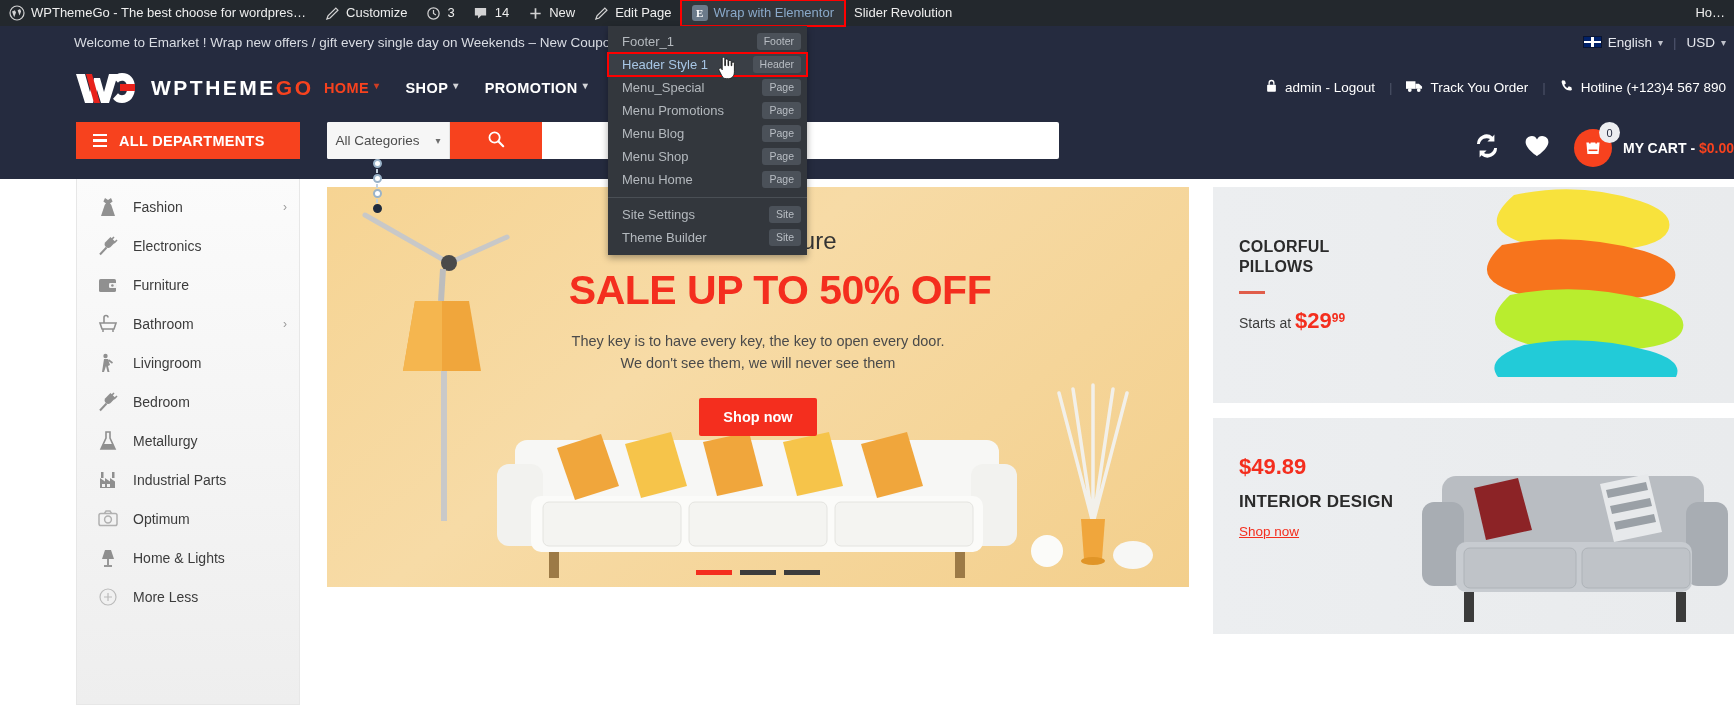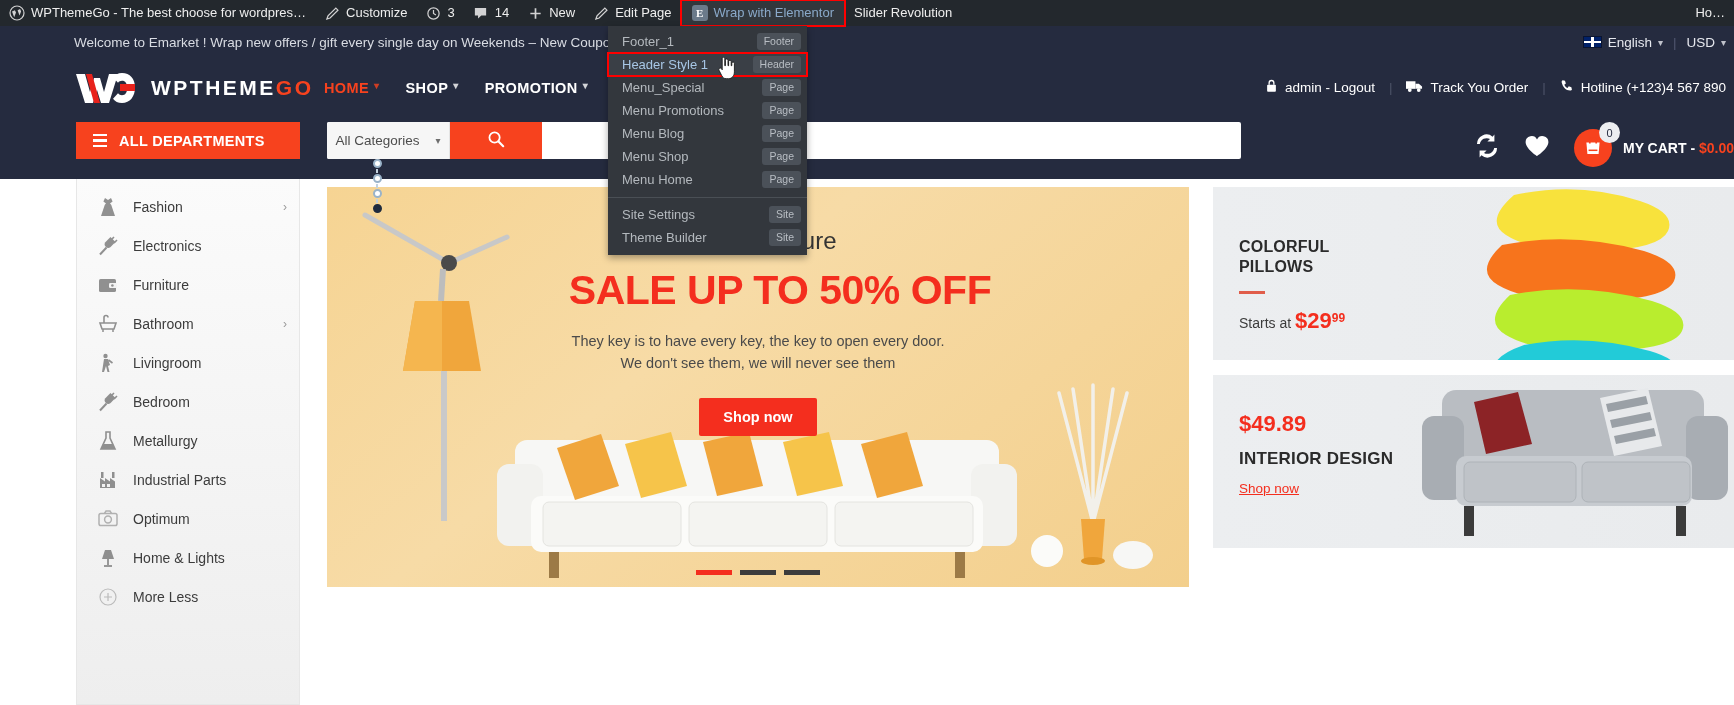--- a/index.html
+++ b/index.html
@@ -223,21 +223,21 @@
     font-weight: bold;
     letter-spacing: .3px;
     cursor: pointer;
   }
   .hamb { display:flex; flex-direction:column; gap:3px; }
   .hamb i { display:block; width:14px; height:2.5px; background:#fff; }
 
   #searchbox {
     position: absolute;
     left: 327px; top: 5px;
-    width: 914px; height: 37px;
+    width: 732px; height: 37px;
     background: #ffffff;
     display: flex;
     align-items: center;
     border-radius: 2px;
     overflow: hidden;
   }
   #cat-select {
     width: 123px;
     height: 100%;
     display: flex;
@@ -403,21 +403,21 @@
 
   
   #promo-col {
     position: absolute;
     left: 1213px; top: 8px;
     width: 521px;
     display: flex; flex-direction: column; gap: 15px;
   }
   .promo {
     position: relative;
-    height: 173px;
+    height: 216px;
     background: linear-gradient(to right, #eceef0, #e9ebed);
     overflow: hidden;
   }
   .promo-text {
     position: absolute;
     left: 26px; top: 50px;
     z-index: 3;
   }
   .promo-title {
     font-size: 16px; font-weight: bold; color: #2b2b2b;

